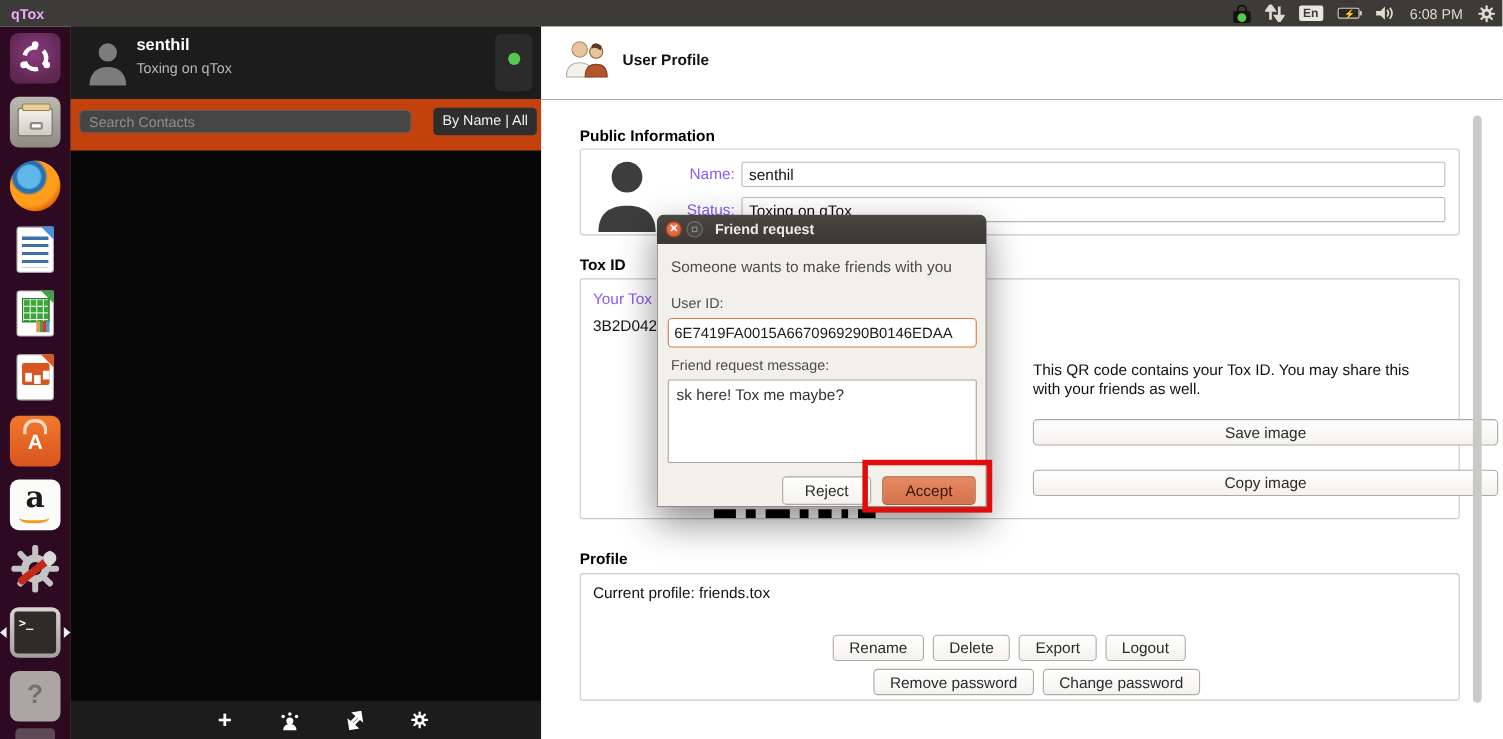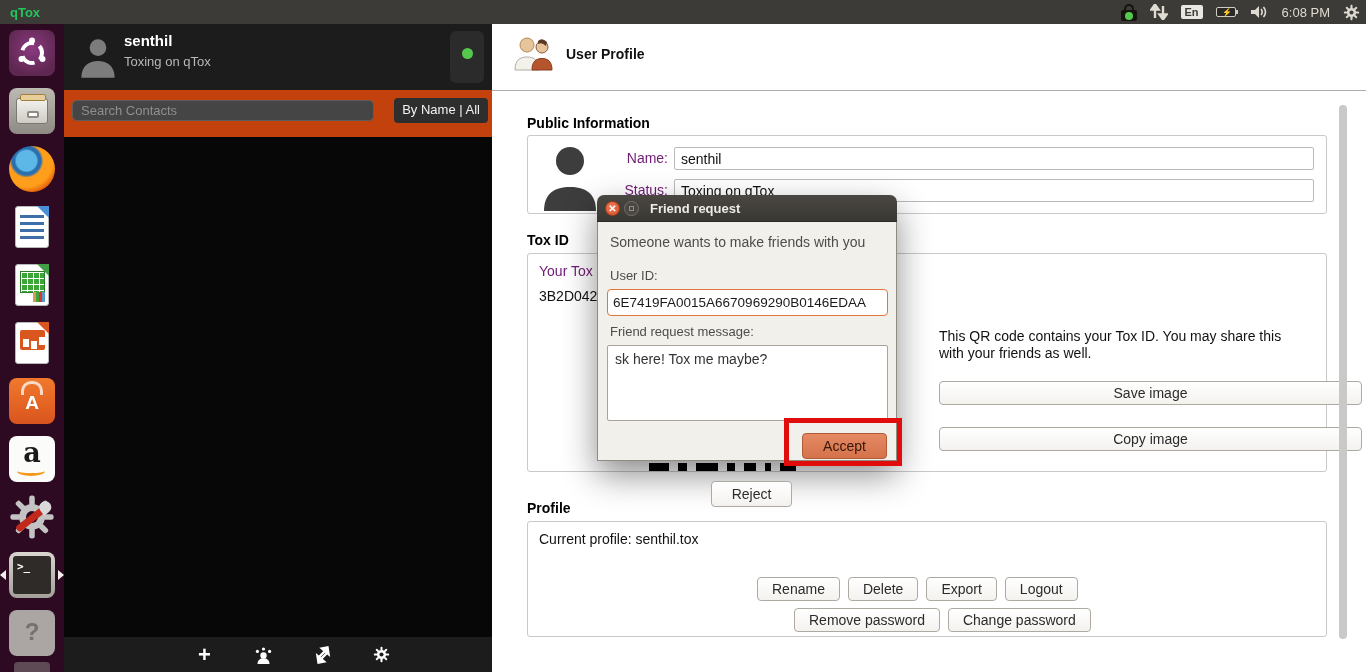--- a/index.html
+++ b/index.html
@@ -2,21 +2,21 @@
 <html><head>
 <meta charset="utf-8">
 <style>
   * { box-sizing: border-box; margin: 0; padding: 0; }
   html,body { width:1366px; height:672px; overflow:hidden; }
   body { position:relative; background:#fff; font-family:"Liberation Sans", sans-serif; }
 
   
   .topbar { position:absolute; left:0; top:0; width:1366px; height:24px; background:#3c3b37; z-index:60;
             display:flex; align-items:center; color:#dfdbd2; }
-  .topbar-title { font-weight:bold; font-size:13px; color:#22c55e; margin-left:10px; }
+  .topbar-title { font-weight:bold; font-size:13px; color:#f0abfc; margin-left:10px; }
   .tray { position:absolute; right:6px; top:0; height:24px; display:flex; align-items:center; gap:13px; }
   .kb-box { background:#e9e7e2; color:#3c3b37; font-size:11px; font-weight:bold; padding:1px 4px; border-radius:2px; }
   .clock { font-size:13px; color:#dfdbd2;text-align:right; }
   .battery { position:relative; width:20px; height:10px; border:1px solid #cfccc4; border-radius:2px; background:#2a2925; }
   .battery:after { content:""; position:absolute; right:-3px; top:2px; width:2px; height:4px; background:#cfccc4; }
   .bolt { position:absolute; left:6px; top:0; font-size:8px; color:#f3f1ec; line-height:9px; }
   .lockicon { position:relative; width:16px; height:17px; }
   .lock-shackle { position:absolute; left:3px; top:0; width:10px; height:9px; border:2.5px solid #15140f; border-bottom:none; border-radius:6px 6px 0 0; }
   .lock-body { position:absolute; left:0; top:6px; width:16px; height:11px; background:#15140f; border-radius:2px; }
   .lock-dot { position:absolute; left:4px; top:8px; width:8px; height:8px; border-radius:50%; background:#55c94f; }
@@ -77,21 +77,21 @@
   .tb-icon { width:20px; height:20px; display:flex; align-items:center; justify-content:center; color:#fff; }
   .tb-plus { font-size:22px; font-weight:bold; line-height:18px; }
 
   
   .main { position:absolute; left:492px; top:24px; width:874px; height:648px; background:#fff; color:#1a1a1a; }
   .m-header-icon { position:absolute; left:21px; top:12px; }
   .m-title { position:absolute; left:74px; top:22px; font-size:14px; font-weight:bold; color:#111; }
   .m-divider { position:absolute; left:0; top:66px; width:874px; border-top:1px solid #adadad; }
   .sec-h { position:absolute; font-size:14px; font-weight:bold; color:#000; }
   .gbox { position:absolute; left:35px; width:800px; background:#fff; border:1px solid #c9c9c9; border-radius:3px; }
-  .field-label { position:absolute; font-size:14px; color:#701a75; }
+  .field-label { position:absolute; font-size:14px; color:#8b5cf6; }
   .tinput { position:absolute; height:23px; background:#fff; border:1px solid #b9b9b9; border-radius:2px;
             font-size:14px; color:#111; padding:0 6px; font-family:"Liberation Sans",sans-serif; outline:none; }
   .p-avatar { position:absolute; left:14px; top:6px; }
   .toxid-frag { position:absolute; font-size:14px; color:#111; white-space:nowrap; }
   .qr-dashes { position:absolute; left:121px; top:209px; display:flex; gap:9px; }
   .qr-dashes span { height:8px; background:#000; display:inline-block; }
   .qr-caption { position:absolute; left:411px; top:74px; width:345px; font-size:14px; color:#111; line-height:17px; }
   .wbtn { background:linear-gradient(#ffffff,#f4f2ef); border:1px solid #aeaaa2; border-radius:4px; font-size:14px;
           color:#2b2b2b; font-family:"Liberation Sans",sans-serif; }
   .imgbtn { position:absolute; left:411px; width:423px; height:24px; }
@@ -116,21 +116,21 @@
   .d-title { position:absolute; left:53px; top:6px; font-size:13px; font-weight:bold; color:#edebe5; }
   .d-body { position:absolute; left:0; top:27px; width:300px; height:239px; background:#f2f0eb; border:1px solid #8f8a82; border-top:none; }
   .d-msg { position:absolute; left:12px; top:12px; font-size:14px; color:#4c4c4c; }
   .d-label { position:absolute; left:12px; font-size:13px; color:#4c4c4c; }
   .d-input { position:absolute; left:9px; top:67px; width:281px; height:27px; background:#fff; border:1px solid #e0763c;
              border-radius:4px; font-size:13.5px; color:#1a1a1a; padding:0 5px; outline:none;
              font-family:"Liberation Sans",sans-serif; white-space:nowrap; overflow:hidden; }
   .d-textarea { position:absolute; left:9px; top:123px; width:281px; height:76px; background:#fff; border:1px solid #a8a39b;
                 border-radius:2px; font-size:14px; color:#333; padding:5px 7px; resize:none; outline:none;
                 font-family:"Liberation Sans",sans-serif; }
-  .d-reject { position:absolute; left:113px; top:211px; width:81px; height:26px;margin-top:48px; }
+  .d-reject { position:absolute; left:113px; top:211px; width:81px; height:26px; }
   .d-accept { position:absolute; left:204px; top:211px; width:85px; height:26px;
               background:linear-gradient(#e58a63,#d4724b); border:1px solid #b05a37; border-radius:4px;
               font-size:14px; color:#371708; font-family:"Liberation Sans",sans-serif; }
 
   
   .annotation-rect { position:absolute; left:784px; top:418px; width:118px; height:48px;
                      border:5px solid #e10c0c; z-index:80; pointer-events:none; }
 </style>
 </head>
 <body>
@@ -349,21 +349,21 @@
         <span style="width:6px"></span>
         <span style="width:16px"></span>
     </div>
     <div class="qr-caption">This QR code contains your Tox ID. You may share this with your friends as well.</div>
     <button class="wbtn imgbtn" style="top:127px">Save image</button>
     <button class="wbtn imgbtn" style="top:173px">Copy image</button>
   </div>
 
   <div class="sec-h" style="left:35px; top:476px">Profile</div>
   <div class="gbox" style="top:497px; height:116px;">
-    <div class="prof-line" style="top:9px">Current profile: senthil.tox</div>
+    <div class="prof-line" style="top:9px">Current profile: friends.tox</div>
     <div class="prof-row" style="left:229px; top:55px">
       <button class="wbtn">Rename</button>
       <button class="wbtn">Delete</button>
       <button class="wbtn">Export</button>
       <button class="wbtn">Logout</button>
     </div>
     <div class="prof-row" style="left:266px; top:86px">
       <button class="wbtn">Remove password</button>
       <button class="wbtn">Change password</button>
     </div>

